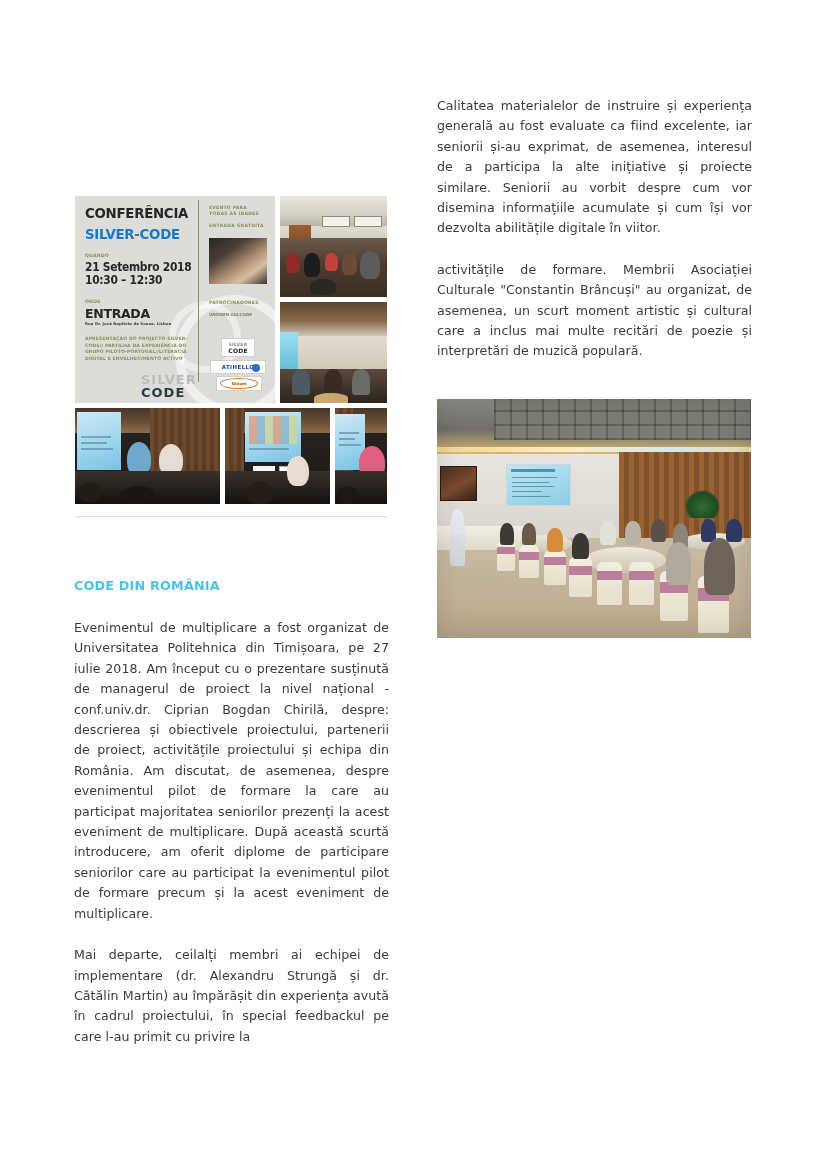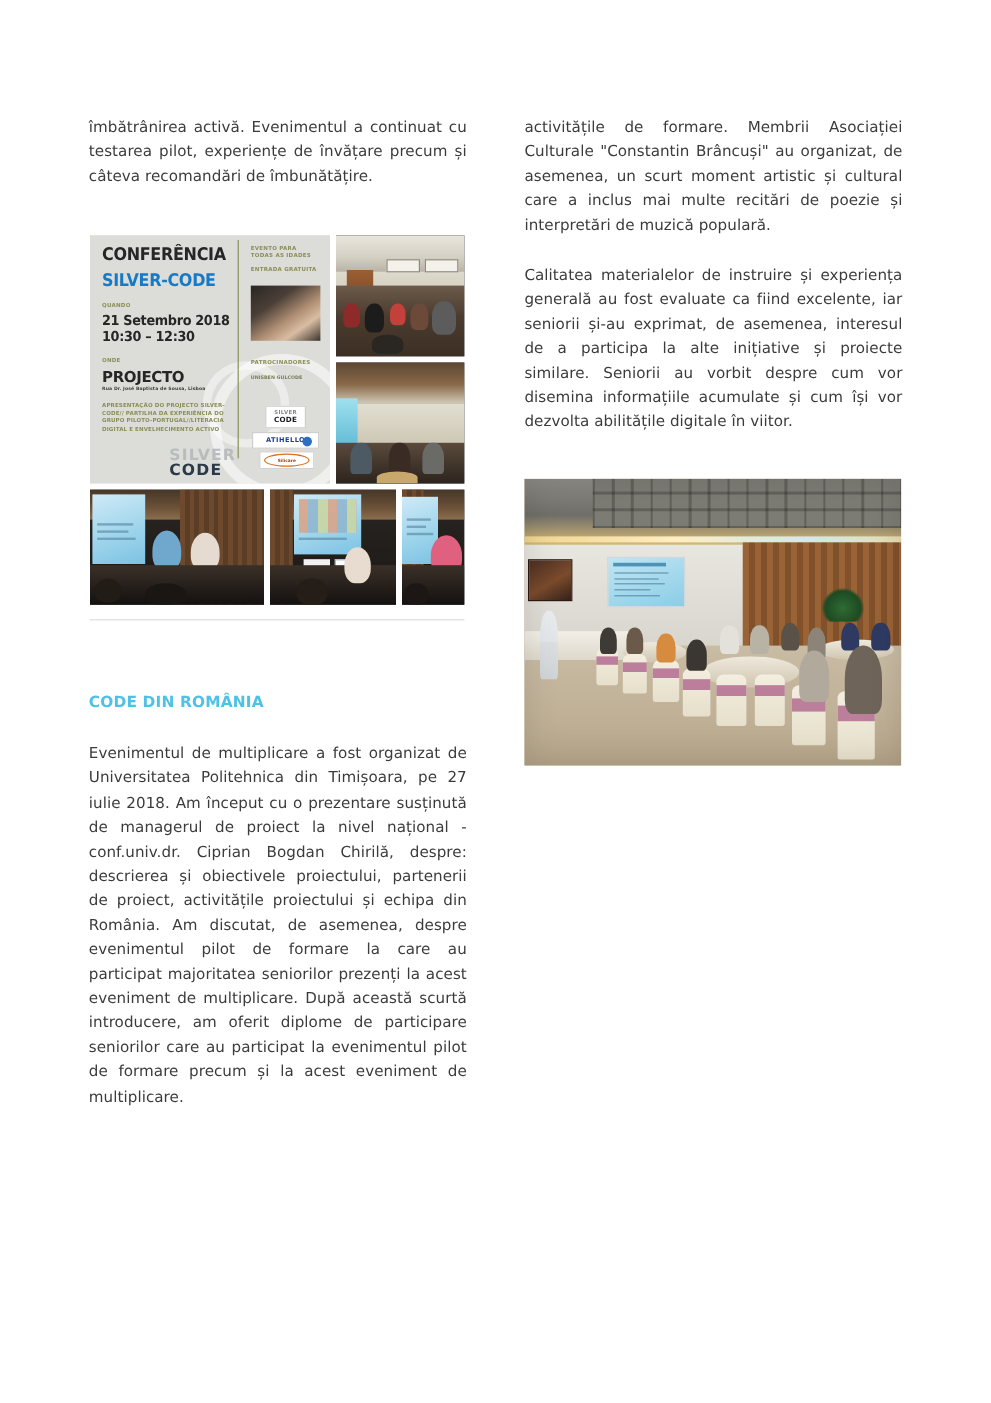--- a/index.html
+++ b/index.html
@@ -381,40 +381,37 @@
   .hall .vig {
     position:absolute; inset:0;
     box-shadow: inset 0 0 28px rgba(0,0,0,.12);
   }
 </style>
 </head>
 <body>
 
 <div class="page">
 
-  <div class="col col-left">
-    <p class="body">îmbătrânirea activă. Evenimentul a continuat cu testarea pilot, experiențe de învățare precum și câteva recomandări de îmbunătățire.</p>
-  </div>
 
   <div class="collage">
 
     <div class="poster">
       <div class="poster-watermark"></div>
       <div class="poster-watermark2"></div>
       <div class="poster-divider"></div>
 
       <div class="p-title">CONFERÊNCIA</div>
       <div class="p-subtitle">SILVER-CODE</div>
 
       <div class="p-label p-lab-quando">QUANDO</div>
       <div class="p-date">21 Setembro 2018</div>
       <div class="p-time">10:30 – 12:30</div>
 
       <div class="p-label p-lab-onde">ONDE</div>
-      <div class="p-venue">PROJECTO</div>
+      <div class="p-venue">ENTRADA</div>
       <div class="p-venue-addr">Rua Dr. José Baptista de Sousa, Lisboa</div>
       <div class="p-desc">APRESENTAÇÃO DO PROJECTO SILVER-CODE// PARTILHA DA EXPERIÊNCIA DO GRUPO PILOTO-PORTUGAL//LITERACIA DIGITAL E ENVELHECIMENTO ACTIVO</div>
 
       <div class="p-r-label p-lab-evento">EVENTO PARA TODAS AS IDADES</div>
       <div class="p-r-label p-lab-entrada">ENTRADA GRATUITA</div>
       <div class="p-hand"></div>
       <div class="p-r-label p-lab-patroc">PATROCINADORES</div>
       <div class="p-sponsor-names">UNISBEN
 GULCODE</div>
 
@@ -537,25 +534,26 @@
       <div class="headshape" style="left:2px;bottom:0;width:20px;height:18px;background:#1c1714;"></div>
     </div>
   </div>
 
   <div class="collage-rule"></div>
 
   <div class="section-heading">CODE DIN ROMÂNIA</div>
 
   <div class="col col-left" style="top:618px;">
     <p class="body">Evenimentul de multiplicare a fost organizat de Universitatea Politehnica din Timișoara, pe 27 iulie 2018. Am început cu o prezentare susținută de managerul de proiect la nivel național - conf.univ.dr. Ciprian Bogdan Chirilă, despre: descrierea și obiectivele proiectului, partenerii de proiect, activitățile proiectului și echipa din România. Am discutat, de asemenea, despre evenimentul pilot de formare la care au participat majoritatea seniorilor prezenți la acest eveniment de multiplicare. După această scurtă introducere, am oferit diplome de participare seniorilor care au participat la evenimentul pilot de formare precum și la acest eveniment de multiplicare.</p>
+    <p class="body">Mai departe, ceilalți membri ai echipei de implementare (dr. Alexandru Strungă și dr. Cătălin Martin) au împărășit din experiența avută în cadrul proiectului, în special feedbackul pe care l-au primit cu privire la</p>
   </div>
 
   <div class="col col-right">
+    <p class="body">Calitatea materialelor de instruire și experiența generală au fost evaluate ca fiind excelente, iar seniorii și-au exprimat, de asemenea, interesul de a participa la alte inițiative și proiecte similare. Seniorii au vorbit despre cum vor disemina informațiile acumulate și cum își vor dezvolta abilitățile digitale în viitor.</p>
     <p class="body">activitățile de formare. Membrii Asociației Culturale "Constantin Brâncuși" au organizat, de asemenea, un scurt moment artistic și cultural care a inclus mai multe recitări de poezie și interpretări de muzică populară.</p>
-    <p class="body">Calitatea materialelor de instruire și experiența generală au fost evaluate ca fiind excelente, iar seniorii și-au exprimat, de asemenea, interesul de a participa la alte inițiative și proiecte similare. Seniorii au vorbit despre cum vor disemina informațiile acumulate și cum își vor dezvolta abilitățile digitale în viitor.</p>
   </div>
 
   <div class="hall">
     <div class="ceiling"></div>
     <div class="ceilgrid"></div>
     <div class="cove"></div>
     <div class="backwall"></div>
     <div class="woodpanel"></div>
     <div class="artframe"></div>
     <div class="screen">

